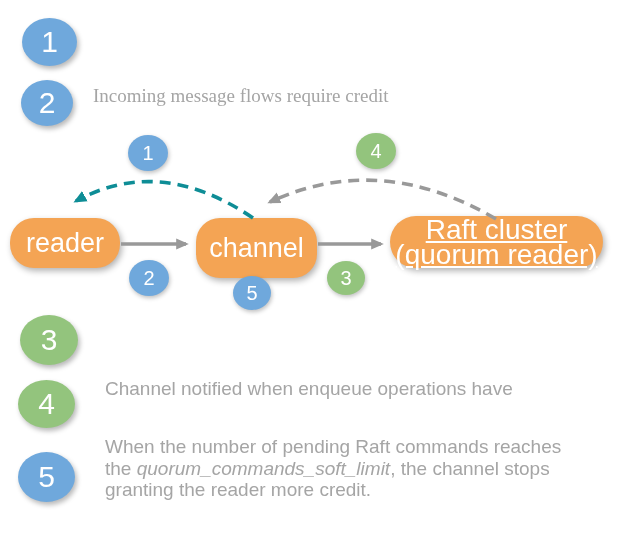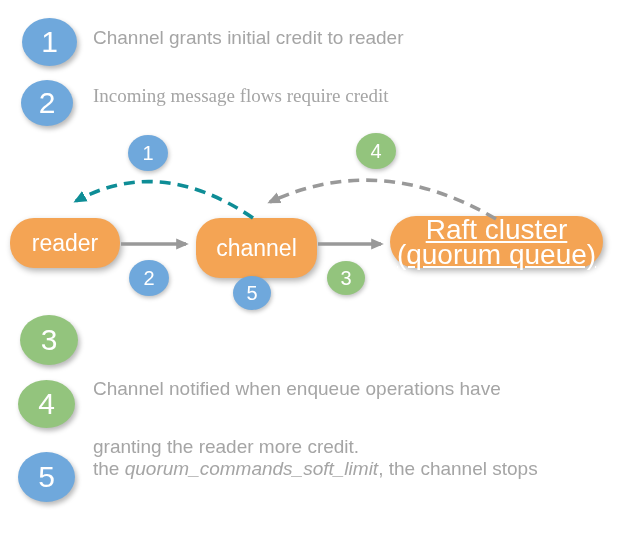--- a/index.html
+++ b/index.html
@@ -27,33 +27,33 @@
   .green { background: #93C47D; }
 
   
   .legend-text {
     position: absolute;
     color: #A5A5A5;
     font-size: 19px;
     line-height: 21px;
     white-space: nowrap;
   }
-  .legend-text.multiline { white-space: normal; width: 500px; }
+  .legend-text.multiline { white-space: normal; width: 500px; margin-left: 12px; }
 
   
   .node {
     position: absolute;
     background: #F4A454;
     color: #ffffff;
     border-radius: 24px;
     display: flex;
     flex-direction: column;
     align-items: center;
     justify-content: center;
-    font-size: 23px;
+    font-size: 27px;
     line-height: 25px;
     box-shadow: 2px 3px 6px rgba(0,0,0,0.3);
     z-index: 1;
   }
   .node .node-line { white-space: nowrap; }
 
   
   .flow-badge {
     position: absolute;
     border-radius: 50%;
@@ -78,21 +78,20 @@
   .italic { font-style: italic; }
 </style>
 </head>
 <body>
 
 <div id="canvas">
 
   <div class="legend-circle blue" style="left:22px; top:18px; width:55px; height:48px;">
     <span>1</span>
   </div>
-  <div class="legend-text" style="left:93px; top:27px;">Channel grants initial credit to reader</div>
 
   <div class="legend-circle blue" style="left:21px; top:80px; width:52px; height:46px;">
     <span>2</span>
   </div>
   <div class="legend-text" style="left:93px; top:85px;font-family:Liberation Serif, serif;">Incoming message flows require credit</div>
 
   <div class="flow-badge blue" style="left:128px; top:135px; width:40px; height:36px;">
     <span>1</span>
   </div>
   <div class="flow-badge green" style="left:356px; top:133px; width:40px; height:36px;">
@@ -100,21 +99,21 @@
   </div>
 
   <div class="node" style="left:10px; top:218px; width:110px; height:50px;">
     <span class="node-line">reader</span>
   </div>
   <div class="node" style="left:196px; top:218px; width:121px; height:60px;">
     <span class="node-line">channel</span>
   </div>
   <div class="node" style="left:390px; top:216px; width:213px; height:52px; font-size:28px; border-radius:26px;text-decoration:underline;">
     <span class="node-line">Raft cluster</span>
-    <span class="node-line">(quorum queue)</span>
+    <span class="node-line">(quorum reader)</span>
   </div>
 
   <svg id="arrows" viewBox="0 0 625 538">
     <defs>
       <marker id="arrow-gray" viewBox="0 0 10 10" refX="7" refY="5" markerWidth="4" markerHeight="4" orient="auto" markerUnits="strokeWidth">
         <path d="M0,1 L9,5 L0,9 Z" fill="#999999"></path>
       </marker>
       <marker id="arrow-teal" viewBox="0 0 10 10" refX="7" refY="5" markerWidth="4" markerHeight="4" orient="auto" markerUnits="strokeWidth">
         <path d="M0,1 L9,5 L0,9 Z" fill="#0E8D96"></path>
       </marker>
@@ -143,17 +142,18 @@
     <span>4</span>
   </div>
   <div class="legend-text multiline" style="left:93px; top:378px;">
     <div>Channel notified when enqueue operations have</div>
   </div>
 
   <div class="legend-circle blue" style="left:18px; top:452px; width:57px; height:50px;">
     <span>5</span>
   </div>
   <div class="legend-text multiline" style="left:93px; top:436px; line-height:21.5px;">
+    <div>When the number of pending Raft commands reaches</div>
+    <div><span>the </span><span class="italic">quorum_commands_soft_limit</span><span>, the channel stops</span></div>
     <div>granting the reader more credit.</div>
-    <div><span>the </span><span class="italic">quorum_commands_soft_limit</span><span>, the channel stops</span></div>
   </div>
 
 </div>
 
 </body></html>

